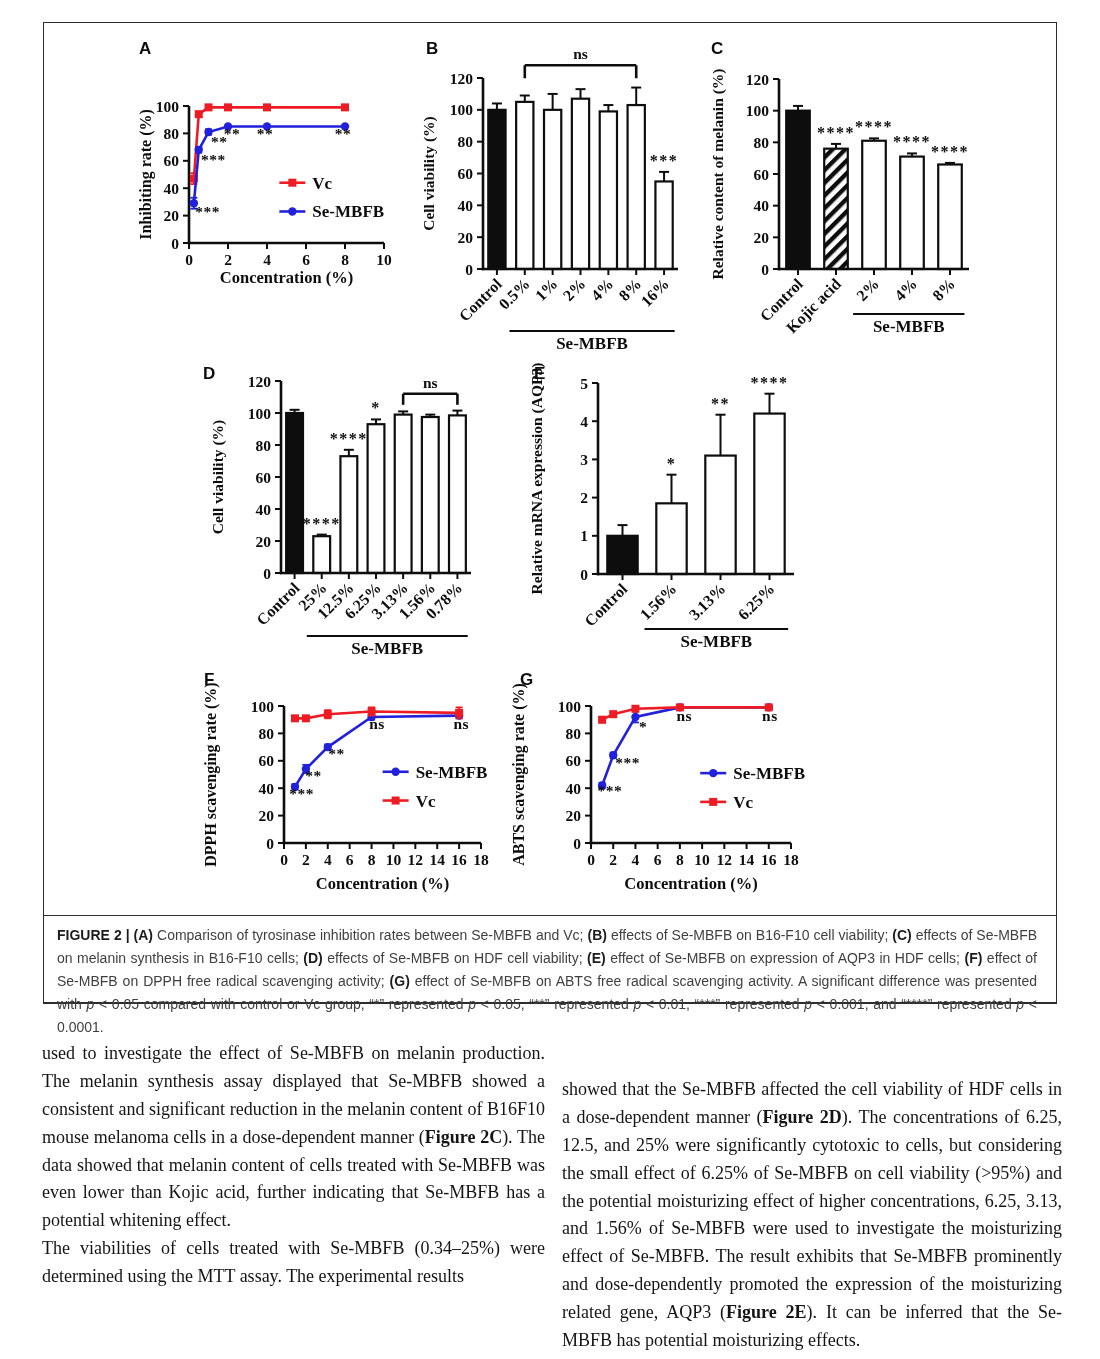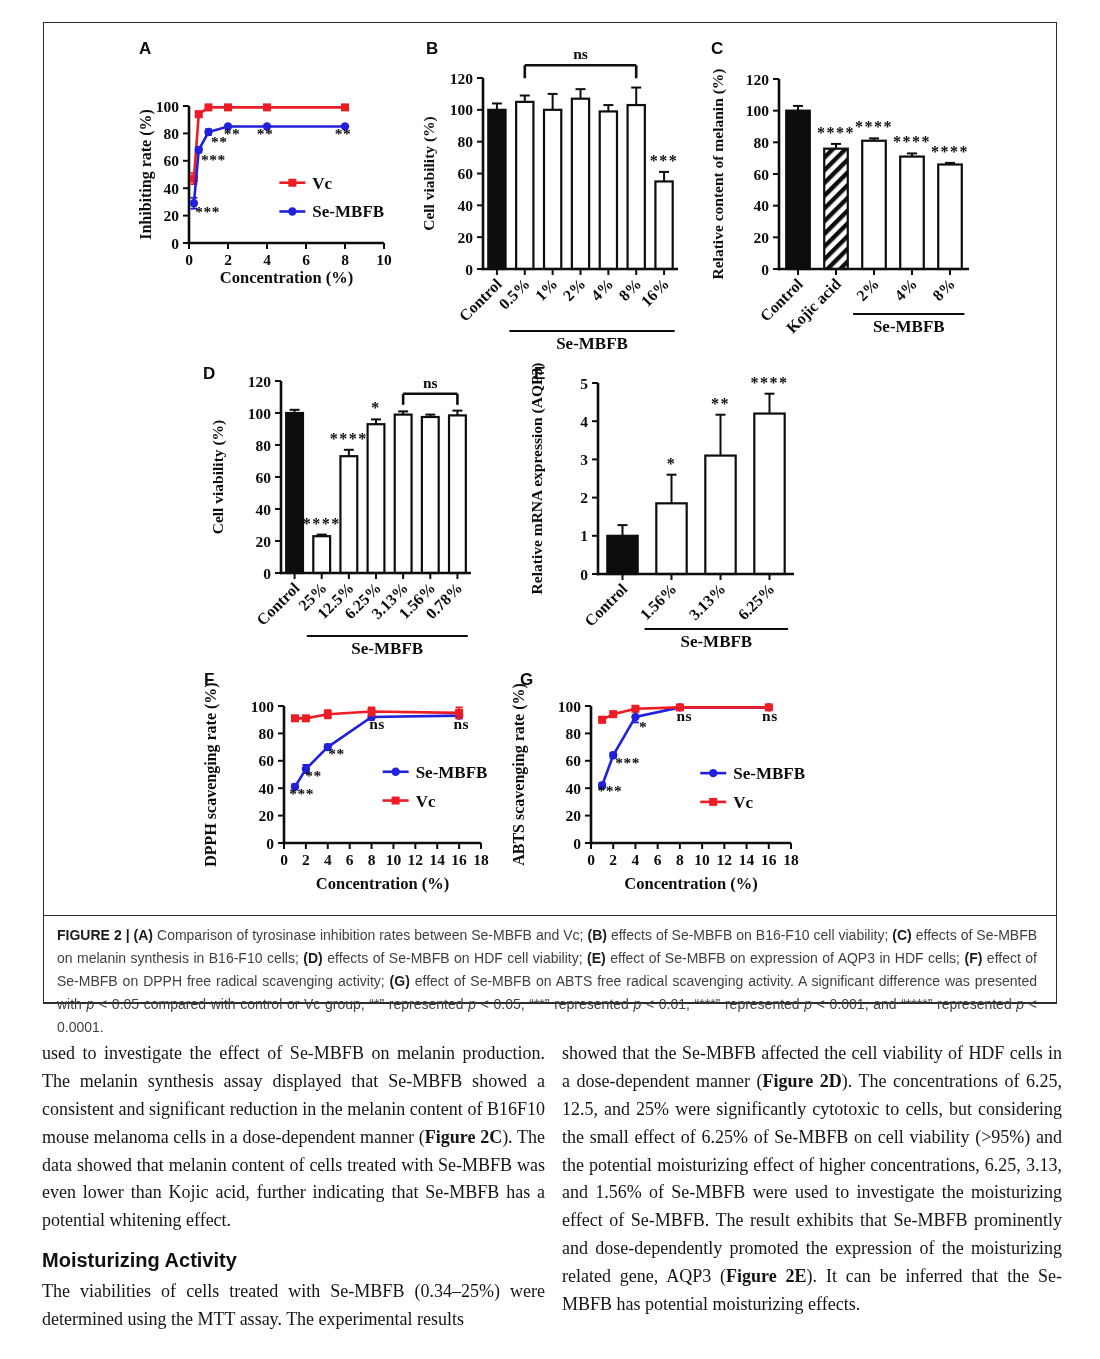--- a/index.html
+++ b/index.html
@@ -9,21 +9,21 @@
         border:1.6px solid #2c2c2c;border-bottom-width:2.5px;background:#fff;}
   .panel{position:absolute;}
   .panel svg{display:block;overflow:visible;}
   .caption-sep{position:absolute;left:0;width:100%;top:892px;border-top:1.6px solid #2c2c2c;}
   .caption{position:absolute;left:13px;top:901px;width:980px;
         font-family:"Liberation Sans", "DejaVu Sans", sans-serif;
         font-size:14px;line-height:1.64;color:#3f3f3f;text-align:justify;}
   .caption b{color:#1c1c1c;}
   .col{position:absolute;top:1040px;}
   .col-left{left:42px;width:503px;}
-  .col-right{left:562px;width:500px;}
+  .col-right{left:562px;width:500px;margin-top:36px;}
   .body-p{margin:0;font-size:18px;line-height:1.55;text-align:justify;color:#141414;}
   .body-p b{font-weight:bold;}
   .section-heading{margin:14px 0 6px 0;font-family:"Liberation Sans", "DejaVu Sans", sans-serif;
         font-size:20px;font-weight:bold;color:#111;}
 </style>
 </head>
 <body>
 
 <div class="page">
 
@@ -542,21 +542,20 @@
           <text x="227.22222222222223" y="138.9" text-anchor="start" font-size="17" font-family="&quot;Liberation Serif&quot;,&quot;DejaVu Serif&quot;,serif" font-weight="bold" fill="#0d0d0d">Vc</text>
         </svg>
       </div>
 
     <div class="caption-sep"></div>
     <div class="caption"><b>FIGURE 2 | </b><b>(A) </b><span>Comparison of tyrosinase inhibition rates between Se-MBFB and Vc; </span><b>(B) </b><span>effects of Se-MBFB on B16-F10 cell viability; </span><b>(C) </b><span>effects of Se-MBFB on melanin synthesis in B16-F10 cells; </span><b>(D) </b><span>effects of Se-MBFB on HDF cell viability; </span><b>(E) </b><span>effect of Se-MBFB on expression of AQP3 in HDF cells; </span><b>(F) </b><span>effect of Se-MBFB on DPPH free radical scavenging activity; </span><b>(G) </b><span>effect of Se-MBFB on ABTS free radical scavenging activity. A significant difference was presented with </span><span style="font-style: italic;">p</span><span> &lt; 0.05 compared with control or Vc group, “*” represented </span><span style="font-style: italic;">p</span><span> &lt; 0.05, “**” represented </span><span style="font-style: italic;">p</span><span> &lt; 0.01, “***” represented </span><span style="font-style: italic;">p</span><span> &lt; 0.001, and “****” represented </span><span style="font-style: italic;">p</span><span> &lt; 0.0001.</span></div>
   </div>
 
   <div class="col col-left">
     <p class="body-p"><span>used to investigate the effect of Se-MBFB on melanin production. The melanin synthesis assay displayed that Se-MBFB showed a consistent and significant reduction in the melanin content of B16F10 mouse melanoma cells in a dose-dependent manner (</span><b>Figure 2C</b><span>). The data showed that melanin content of cells treated with Se-MBFB was even lower than Kojic acid, further indicating that Se-MBFB has a potential whitening effect.</span></p>
-    <h2 class="section-heading">Moisturizing Activity</h2>
     <p class="body-p"><span>The viabilities of cells treated with Se-MBFB (0.34–25%) were determined using the MTT assay. The experimental results</span></p>
   </div>
 
   <div class="col col-right">
     <p class="body-p"><span>showed that the Se-MBFB affected the cell viability of HDF cells in a dose-dependent manner (</span><b>Figure 2D</b><span>). The concentrations of 6.25, 12.5, and 25% were significantly cytotoxic to cells, but considering the small effect of 6.25% of Se-MBFB on cell viability (&gt;95%) and the potential moisturizing effect of higher concentrations, 6.25, 3.13, and 1.56% of Se-MBFB were used to investigate the moisturizing effect of Se-MBFB. The result exhibits that Se-MBFB prominently and dose-dependently promoted the expression of the moisturizing related gene, AQP3 (</span><b>Figure 2E</b><span>). It can be inferred that the Se-MBFB has potential moisturizing effects.</span></p>
   </div>
 
 </div>
 
 </body></html>

